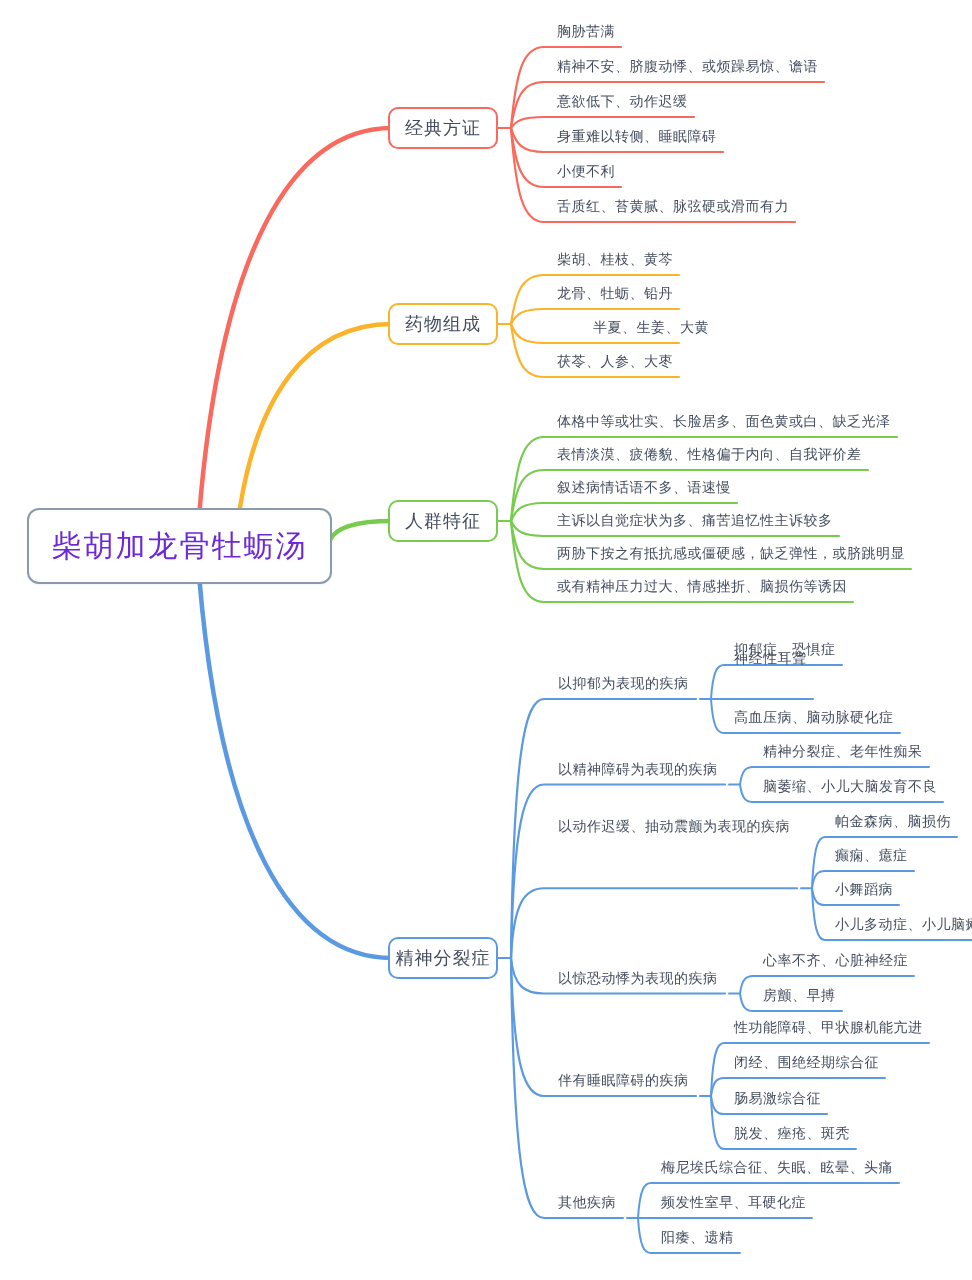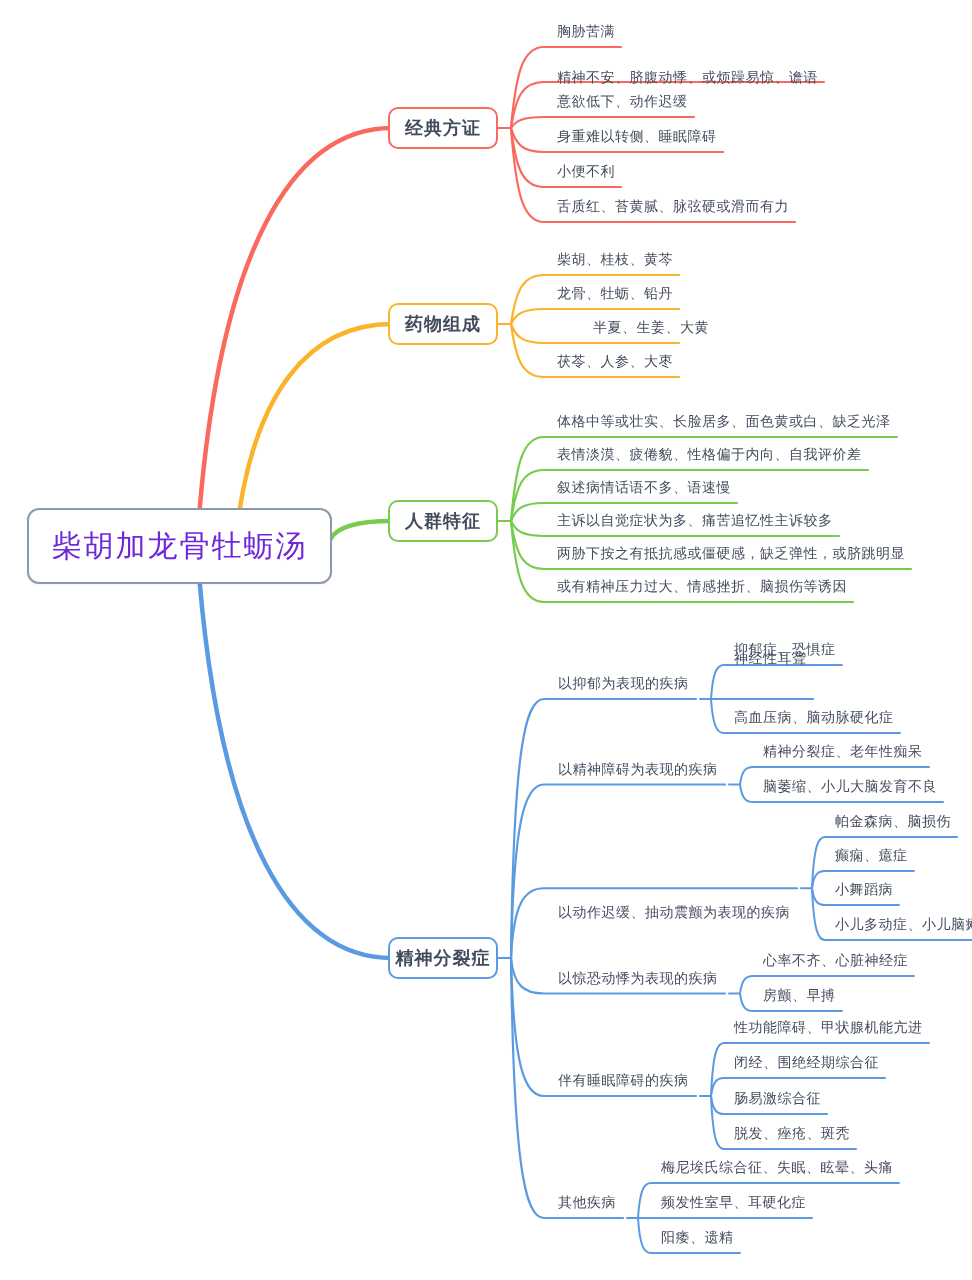--- a/index.html
+++ b/index.html
@@ -8,21 +8,21 @@
     font-family:"Liberation Sans","DejaVu Sans",sans-serif;
   }
   #wires{position:absolute;left:0;top:0;width:972px;height:1280px;}
   .leaf{
     position:absolute;white-space:nowrap;font-size:14px;color:#434c5e;
     transform:translateY(-54%);letter-spacing:0.5px;
   }
   .branch-box{
     position:absolute;box-sizing:border-box;width:110px;height:42px;background:#ffffff;
     border-radius:10px;display:flex;align-items:center;justify-content:center;
-    font-size:18px;font-weight:700;color:#434c5e;letter-spacing:1px;
+    font-size:18px;font-weight:400;color:#434c5e;letter-spacing:1px;
   }
   .root-box{
     position:absolute;box-sizing:border-box;left:27px;top:508px;width:305px;height:76px;
     background:#ffffff;border:2.6px solid #8b99ac;border-radius:12px;
     display:flex;align-items:center;justify-content:center;
     font-size:30px;font-weight:500;color:#6d28d9;letter-spacing:2px;
     box-shadow:0 1px 2px rgba(0,0,0,0.05);
   }
 </style>
 </head>
@@ -81,21 +81,21 @@
       <path d="M 711 1096 C 712.95 1141.05, 717.5 1149, 724 1149 L 856 1149" stroke="#5b9ae2" stroke-width="2" fill="none" stroke-linecap="round"></path>
       <path d="M 511 958 C 513.64 1160.8, 524.2 1218, 544 1218 L 623 1218" stroke="#5b9ae2" stroke-width="2.2" fill="none" stroke-linecap="round"></path>
       <path d="M 627 1218 L 637 1218" stroke="#5b9ae2" stroke-width="2" fill="none" stroke-linecap="round"></path>
       <path d="M 638 1218 C 639.95 1188.25, 644.5 1183, 651 1183 L 899 1183" stroke="#5b9ae2" stroke-width="2" fill="none" stroke-linecap="round"></path>
       <path d="M 638 1218 C 639.95 1218, 644.5 1218, 651 1218 L 812 1218" stroke="#5b9ae2" stroke-width="2" fill="none" stroke-linecap="round"></path>
       <path d="M 638 1218 C 639.95 1247.75, 644.5 1253, 651 1253 L 740 1253" stroke="#5b9ae2" stroke-width="2" fill="none" stroke-linecap="round"></path>
     </svg>
   <div class="root-box">柴胡加龙骨牡蛎汤</div>
 <div class="branch-box" style="left: 388px; top: 107px; border: 2.4px solid rgb(249, 105, 94);">经典方证</div>
     <div class="leaf" style="left: 557px; top: 33px;">胸胁苦满</div>
-    <div class="leaf" style="left: 557px; top: 68px; margin-top: 11px;">精神不安、脐腹动悸、或烦躁易惊、谵语</div>
+    <div class="leaf" style="left: 557px; top: 68px;">精神不安、脐腹动悸、或烦躁易惊、谵语</div>
     <div class="leaf" style="left: 557px; top: 103px;">意欲低下、动作迟缓</div>
     <div class="leaf" style="left: 557px; top: 138px;">身重难以转侧、睡眠障碍</div>
     <div class="leaf" style="left: 557px; top: 173px;">小便不利</div>
     <div class="leaf" style="left: 557px; top: 208px;">舌质红、苔黄腻、脉弦硬或滑而有力</div>
     <div class="branch-box" style="left: 388px; top: 303px; border: 2.4px solid rgb(251, 179, 43);">药物组成</div>
     <div class="leaf" style="left: 557px; top: 261px;">柴胡、桂枝、黄芩</div>
     <div class="leaf" style="left: 557px; top: 295px;">龙骨、牡蛎、铅丹</div>
     <div class="leaf" style="left: 557px; top: 329px; margin-left: 36px;">半夏、生姜、大黄</div>
     <div class="leaf" style="left: 557px; top: 363px;">茯苓、人参、大枣</div>
     <div class="branch-box" style="left: 388px; top: 500px; border: 2.4px solid rgb(119, 204, 78);">人群特征</div>
@@ -106,21 +106,21 @@
     <div class="leaf" style="left: 557px; top: 555px;">两胁下按之有抵抗感或僵硬感，缺乏弹性，或脐跳明显</div>
     <div class="leaf" style="left: 557px; top: 588px;">或有精神压力过大、情感挫折、脑损伤等诱因</div>
     <div class="branch-box" style="left: 388px; top: 937px; border: 2.4px solid rgb(91, 154, 226);">精神分裂症</div>
     <div class="leaf" style="left: 558px; top: 685px;">以抑郁为表现的疾病</div>
     <div class="leaf" style="left: 734px; top: 651px;">抑郁症、恐惧症</div>
     <div class="leaf" style="left: 734px; top: 660px;">神经性耳聋</div>
     <div class="leaf" style="left: 734px; top: 719px;">高血压病、脑动脉硬化症</div>
     <div class="leaf" style="left: 558px; top: 770.5px;">以精神障碍为表现的疾病</div>
     <div class="leaf" style="left: 763px; top: 753px;">精神分裂症、老年性痴呆</div>
     <div class="leaf" style="left: 763px; top: 788px;">脑萎缩、小儿大脑发育不良</div>
-    <div class="leaf" style="left: 558px; top: 914px;">以动作迟缓、抽动震颤为表现的疾病</div>
+    <div class="leaf" style="left: 558px; top: 828px;">以动作迟缓、抽动震颤为表现的疾病</div>
     <div class="leaf" style="left: 835px; top: 823px; text-align: center;">帕金森病、脑损伤</div>
     <div class="leaf" style="left: 835px; top: 857px;">癫痫、癔症</div>
     <div class="leaf" style="left: 835px; top: 891px;">小舞蹈病</div>
     <div class="leaf" style="left: 835px; top: 926px;">小儿多动症、小儿脑瘫</div>
     <div class="leaf" style="left: 558px; top: 979.5px;">以惊恐动悸为表现的疾病</div>
     <div class="leaf" style="left: 763px; top: 962px;">心率不齐、心脏神经症</div>
     <div class="leaf" style="left: 763px; top: 997px;">房颤、早搏</div>
     <div class="leaf" style="left: 558px; top: 1082px;">伴有睡眠障碍的疾病</div>
     <div class="leaf" style="left: 734px; top: 1029px;">性功能障碍、甲状腺机能亢进</div>
     <div class="leaf" style="left: 734px; top: 1064px;">闭经、围绝经期综合征</div>

